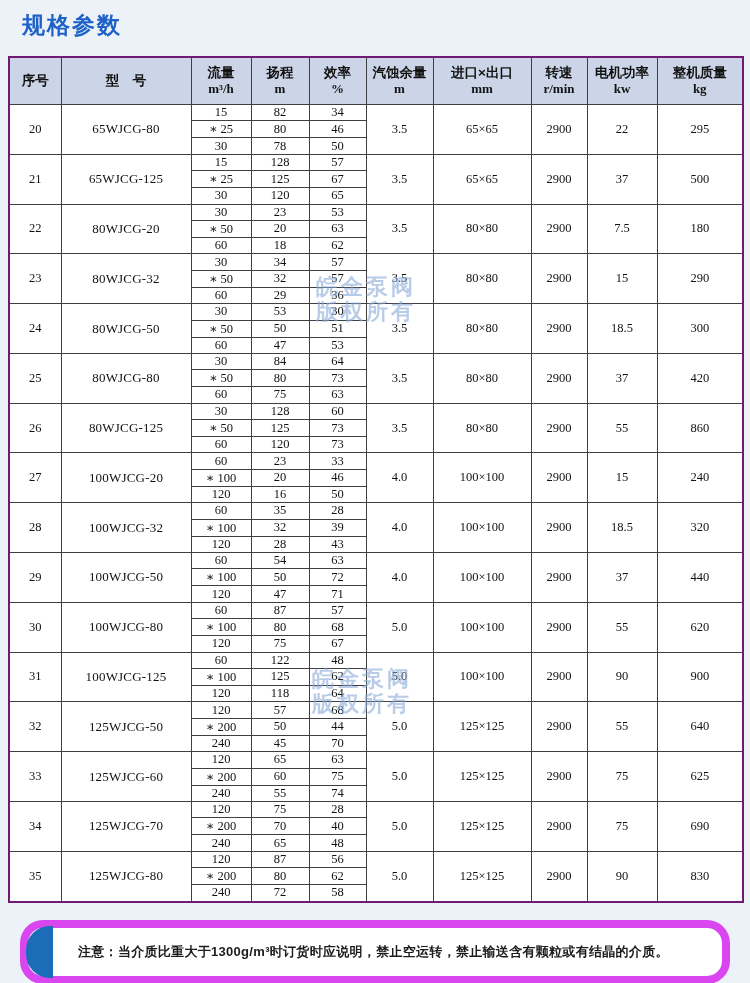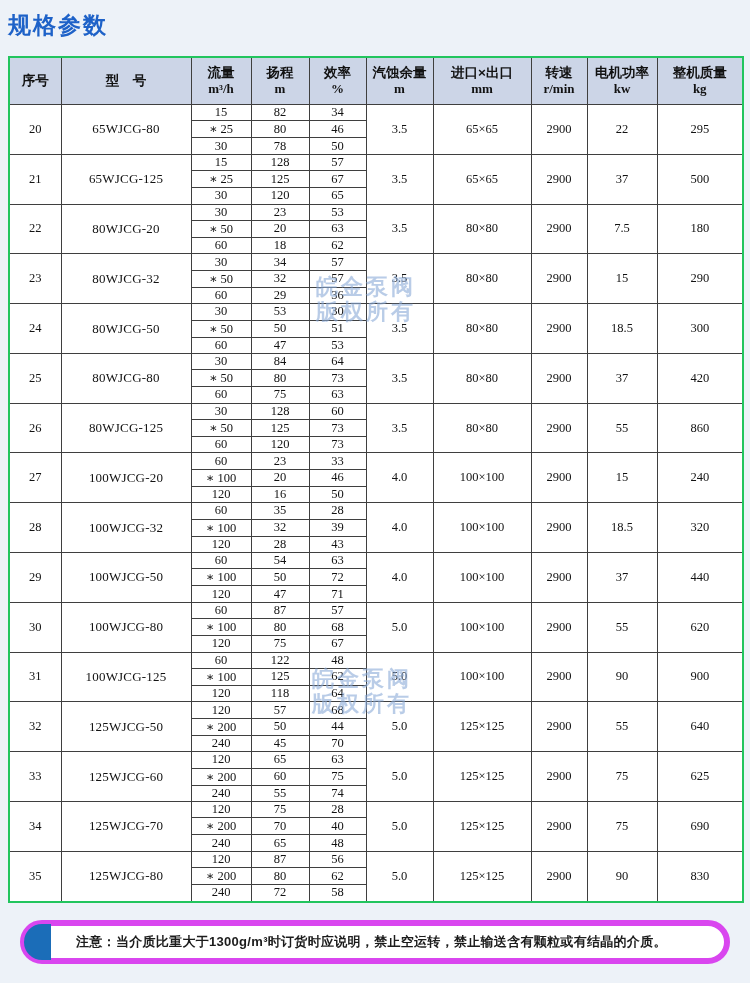--- a/index.html
+++ b/index.html
@@ -4,30 +4,30 @@
 <style>
   html,body{margin:0;padding:0;}
   body{
     width:750px;height:983px;
     background:#edf2f8;
     font-family:"Liberation Sans","DejaVu Sans",sans-serif;
     position:relative;overflow:hidden;
   }
   .page{position:relative;width:750px;height:983px;box-sizing:border-box;padding:8px;}
   .title{
-    margin:2px 0 15px 0;
+    margin:2px 0 15px 14px;
     font-size:23px;font-weight:bold;
     color:#1e62c8;letter-spacing:2px;
     font-family:"Liberation Sans","DejaVu Sans",sans-serif;
   }
   table.spec{
     width:734px;
     border-collapse:collapse;
     table-layout:fixed;
-    border:2px solid #22c55e;
+    border:2px solid #701a75;
     background:#ffffff;
   }
   table.spec th,table.spec td{
     border:1px solid #3f3f3f;
     text-align:center;vertical-align:middle;
     padding:0 1px;
     color:#121212;
   }
   table.spec th{
     background:#ccd5e7;
@@ -53,23 +53,23 @@
     font-size:22px;font-weight:bold;
     letter-spacing:3px;line-height:25px;
     pointer-events:none;z-index:5;
     font-family:Liberation Mono, monospace;
     text-align:center;white-space:nowrap;
   }
   .wm1{left:316px;top:276px;}
   .wm2{left:312px;top:668px;}
   .note{
     position:absolute;left:20px;top:920px;
-    width:710px;height:44px;box-sizing:border-box;
+    width:710px;height:64px;box-sizing:border-box;
     background:#ffffff;
-    border:6px solid #d946ef;border-radius:23px;
+    border:8px solid #d946ef;border-radius:23px;
     display:flex;align-items:center;
     padding-left:50px;
     text-align:center;
   }
   .note-cap{
     position:absolute;left:-2px;top:-2px;bottom:-2px;
     width:27px;background:#1b6db8;
     border-radius:24px 0 0 24px;
   }
   .note-text{

